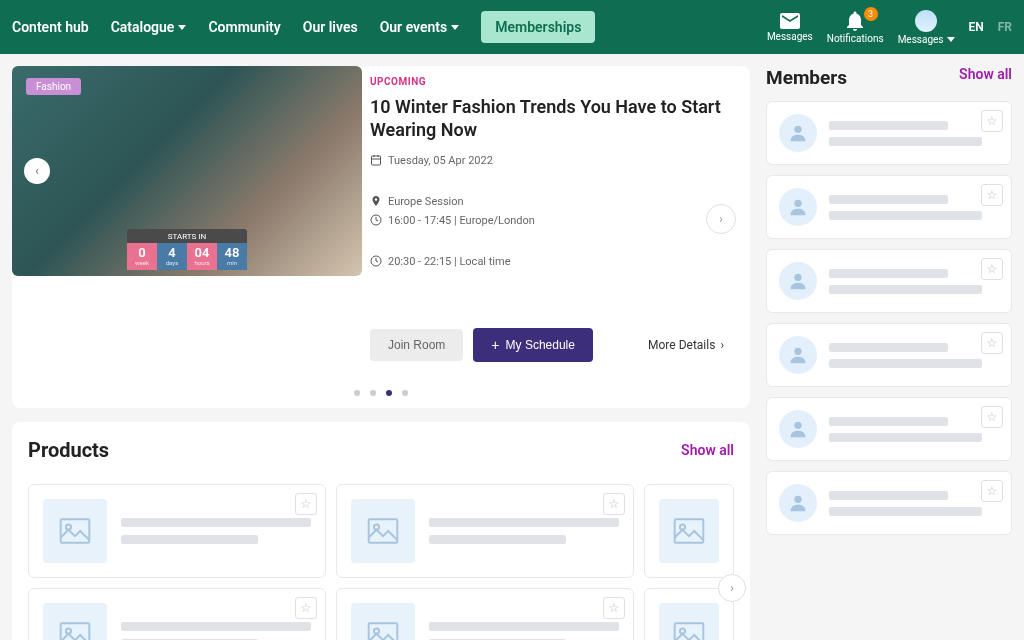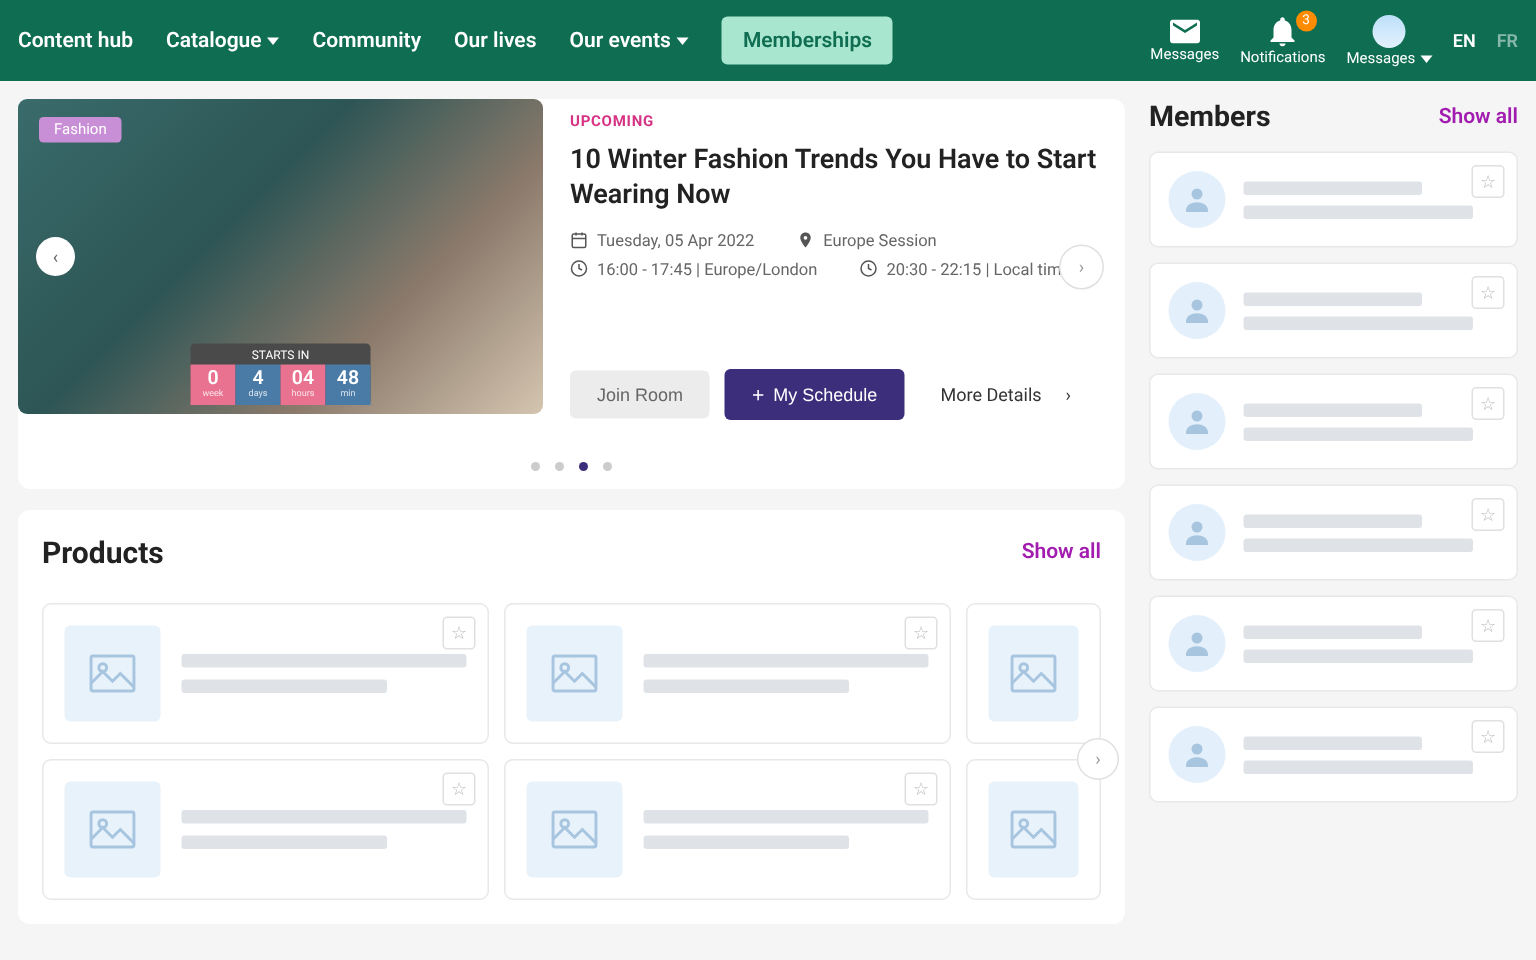--- a/index.html
+++ b/index.html
@@ -31,52 +31,52 @@
   .carousel-prev { position: absolute; left: 12px; top: 50%; transform: translateY(-50%); width: 26px; height: 26px; border-radius: 50%; background: #fff; display: flex; align-items: center; justify-content: center; cursor: pointer; font-size: 12px; color: #666; }
   .carousel-next { position: absolute; right: 14px; top: 50%; transform: translateY(-50%); width: 30px; height: 30px; border-radius: 50%; background: #fff; border: 1px solid #e0e0e0; display: flex; align-items: center; justify-content: center; cursor: pointer; font-size: 12px; color: #999; }
   .countdown { position: absolute; bottom: 6px; left: 50%; transform: translateX(-50%); background: #4a4a4a; color: #fff; border-radius: 3px; text-align: center; }
   .countdown-label { font-size: 8px; padding: 3px 16px 2px; }
   .countdown-row { display: flex; }
   .cd-cell { width: 30px; padding: 3px 0 4px; }
   .cd-num { font-size: 13px; font-weight: 600; line-height: 1; }
   .cd-unit { font-size: 6px; opacity: 0.8; }
   .cd-cell.pink { background: #e8728f; }
   .cd-cell.blue { background: #4a7ba6; }
-  .event-details { flex: 1; padding: 10px 18px; position: relative; }
+  .event-details { flex: 1; padding: 10px 8px; position: relative; }
   .upcoming { color: #d63384; font-size: 10px; font-weight: 700; letter-spacing: 0.5px; }
   .event-title { font-size: 18px; font-weight: 600; color: #222; margin: 8px 0 12px; line-height: 1.3; }
-  .meta-row { display: flex; gap: 28px; margin-bottom: 6px; }
+  .meta-row { display: flex; gap: 28px; margin-bottom: 6px; flex-direction: column; }
   .meta-item { display: flex; align-items: center; gap: 6px; font-size: 11px; color: #666; }
   .meta-icon { width: 12px; height: 12px; display: inline-flex; align-items: center; justify-content: center; color: #555; }
   .event-actions { display: flex; align-items: center; gap: 10px; margin-top: 60px; padding: 0 18px 0 0; }
   .btn { padding: 9px 18px; border-radius: 4px; font-size: 12px; font-weight: 500; cursor: pointer; border: none; }
   .btn-grey { background: #ececec; color: #666; }
   .btn-purple { background: #3d2e7c; color: #fff; display: flex; align-items: center; gap: 6px; }
   .btn-purple .plus { font-size: 14px; }
-  .more-link { margin-left: auto; font-size: 12px; color: #333; cursor: pointer; display: flex; align-items: center; gap: 16px; }
+  .more-link { margin-left: auto; font-size: 12px; color: #333; cursor: pointer; display: flex; align-items: center; gap: 5px; }
   .dots { display: flex; gap: 10px; justify-content: center; margin-top: 18px; }
   .dot { width: 6px; height: 6px; border-radius: 50%; background: #ccc; cursor: pointer; }
   .dot.active { background: #3d2e7c; }
   
   
   .products-card { background: #fff; border-radius: 8px; padding: 16px; position: relative; }
   .section-head { display: flex; justify-content: space-between; align-items: center; margin-bottom: 22px; }
   .section-title { font-size: 20px; font-weight: 700; color: #222; }
   .show-all { color: #a21caf; font-size: 14px; font-weight: 600; cursor: pointer; }
   .product-item { border: 1px solid #e8e8e8; border-radius: 6px; padding: 14px; display: flex; gap: 14px; position: relative; height: 94px; align-items: center; }
   .product-img { width: 64px; height: 64px; background: #e8f2fb; border-radius: 4px; display: flex; align-items: center; justify-content: center; }
   .product-img svg { width: 32px; height: 26px; }
   .product-lines { flex: 1; display: flex; flex-direction: column; gap: 8px; }
   .skel-line { height: 9px; background: #dfe3e8; border-radius: 2px; }
   .skel-line.short { width: 72%; }
   .star-btn { position: absolute; top: 8px; right: 8px; width: 22px; height: 22px; border: 1px solid #e0e0e0; border-radius: 3px; display: flex; align-items: center; justify-content: center; color: #bbb; cursor: pointer; font-size: 12px; }
   .product-item.cut { overflow: hidden; }
   .product-item.cut { width: 90px; justify-self: end; }
   .products-next { position: absolute; right: 4px; top: 55%; width: 28px; height: 28px; border-radius: 50%; background: #fff; border: 1px solid #e0e0e0; display: flex; align-items: center; justify-content: center; cursor: pointer; color: #999; font-size: 12px; }
-  .members-head { display: flex; justify-content: space-between; align-items: center; margin-bottom: 12px; }
+  .members-head { display: flex; justify-content: space-between; margin-bottom: 12px; }
   .members-title { font-size: 19px; font-weight: 700; color: #222; }
   .member-item { background: #fff; border: 1px solid #e8e8e8; border-radius: 6px; padding: 12px; display: flex; gap: 12px; align-items: center; margin-bottom: 10px; position: relative; }
   .member-avatar { width: 38px; height: 38px; border-radius: 50%; background: #e3f0fb; display: flex; align-items: center; justify-content: center; }
   .member-avatar svg { width: 22px; height: 22px; }
   .member-lines { flex: 1; display: flex; flex-direction: column; gap: 7px; }
 </style>
 </head>
 <body>
 
 <div class="header">

